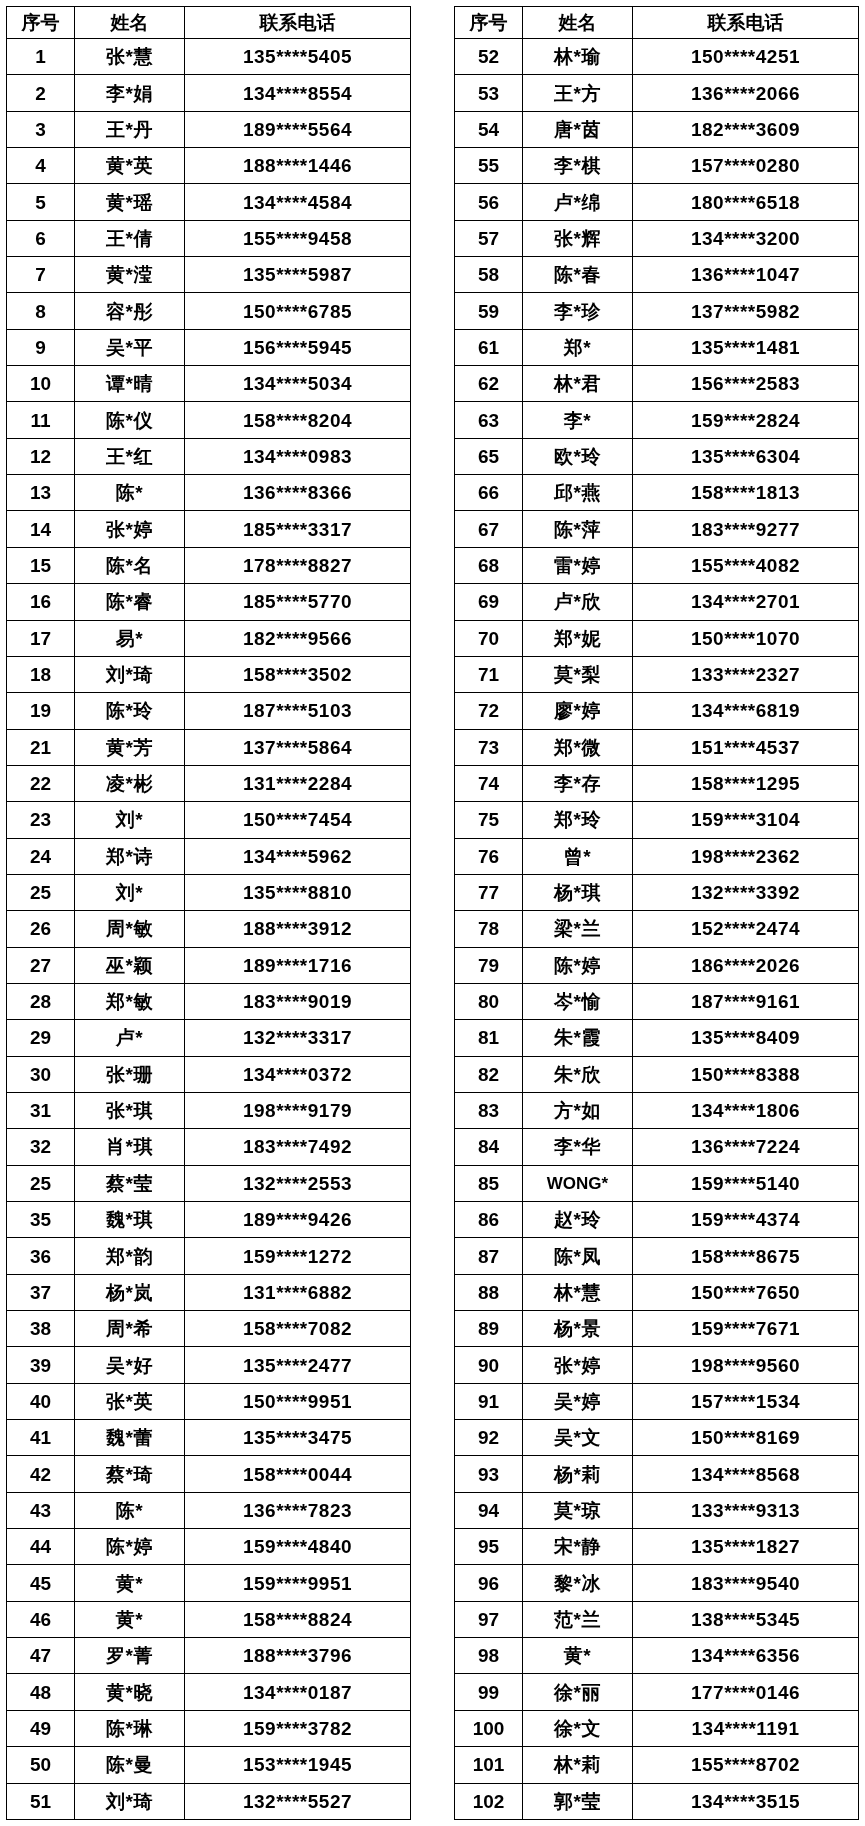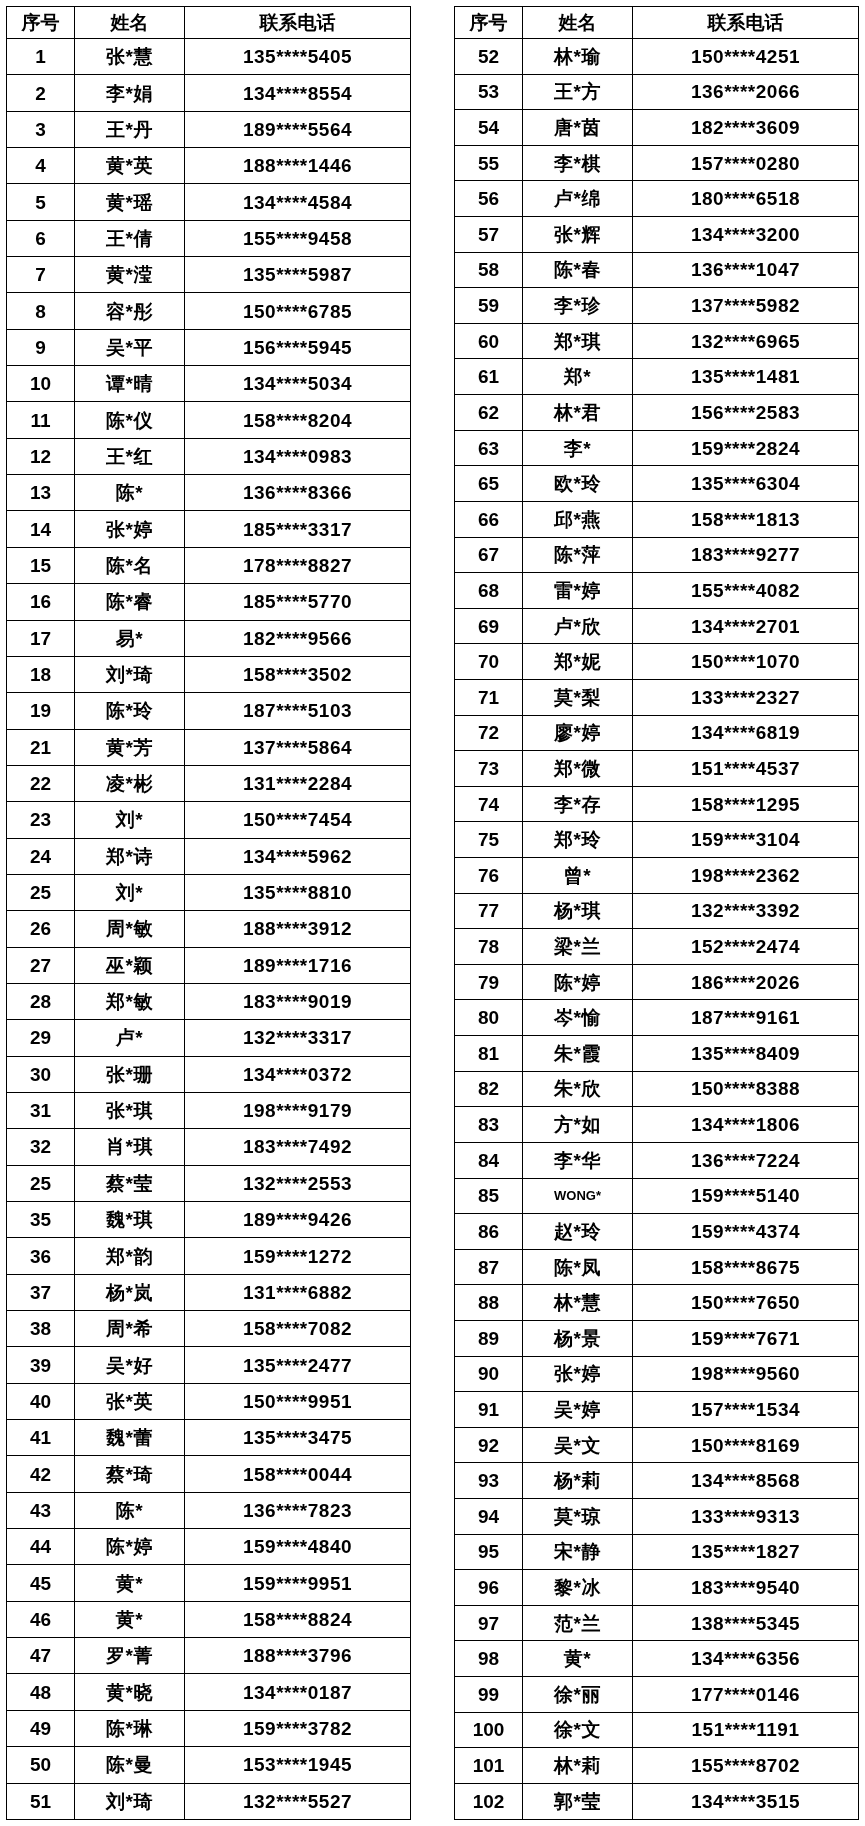--- a/index.html
+++ b/index.html
@@ -45,21 +45,21 @@
     font-weight: bold;
     margin-left: 8px;
   }
   col.c-idx { width: 68px; }
   col.c-name { width: 110px; }
   col.c-phone { width: 226px; }
 
   td.idx { font-size: 19px; }
   td.name { font-size: 19px; letter-spacing: 0.5px; }
   td.phone { font-size: 19px; letter-spacing: 0.5px; }
-  td.name.latin { font-size: 13px; letter-spacing: 0; }
+  td.name.latin { font-size: 17px; letter-spacing: 0; }
 </style>
 </head>
 <body>
 
 <div class="page">
 
   <table class="roster">
     <colgroup>
       <col class="c-idx">
         <col class="c-name">
@@ -369,25 +369,20 @@
           <td class="idx">58</td>
           <td class="name">陈*春</td>
           <td class="phone">136****1047</td>
         </tr>
         <tr>
           <td class="idx">59</td>
           <td class="name">李*珍</td>
           <td class="phone">137****5982</td>
         </tr>
         <tr>
-          <td class="idx">60</td>
-          <td class="name">郑*琪</td>
-          <td class="phone">132****6965</td>
-        </tr>
-        <tr>
           <td class="idx">61</td>
           <td class="name">郑*</td>
           <td class="phone">135****1481</td>
         </tr>
         <tr>
           <td class="idx">62</td>
           <td class="name">林*君</td>
           <td class="phone">156****2583</td>
         </tr>
         <tr>
@@ -566,21 +561,21 @@
           <td class="phone">134****6356</td>
         </tr>
         <tr>
           <td class="idx">99</td>
           <td class="name">徐*丽</td>
           <td class="phone">177****0146</td>
         </tr>
         <tr>
           <td class="idx">100</td>
           <td class="name">徐*文</td>
-          <td class="phone">151****1191</td>
+          <td class="phone">134****1191</td>
         </tr>
         <tr>
           <td class="idx">101</td>
           <td class="name">林*莉</td>
           <td class="phone">155****8702</td>
         </tr>
         <tr>
           <td class="idx">102</td>
           <td class="name">郭*莹</td>
           <td class="phone">134****3515</td>

